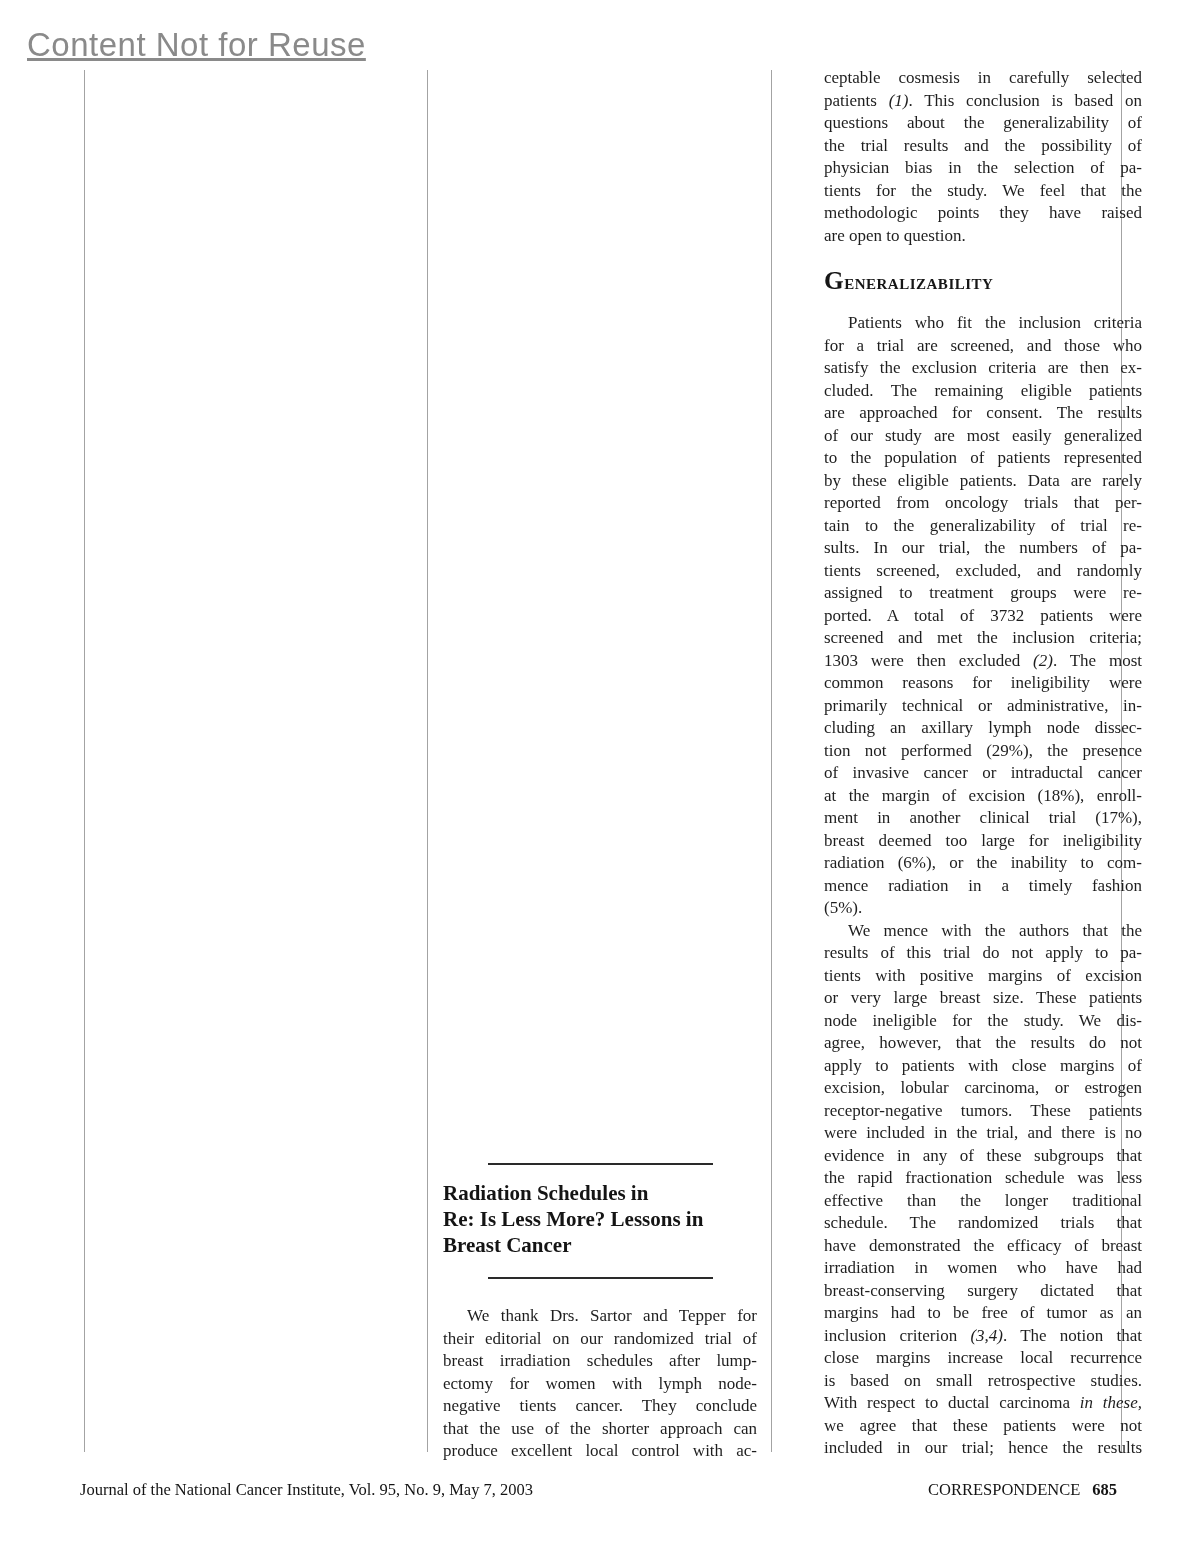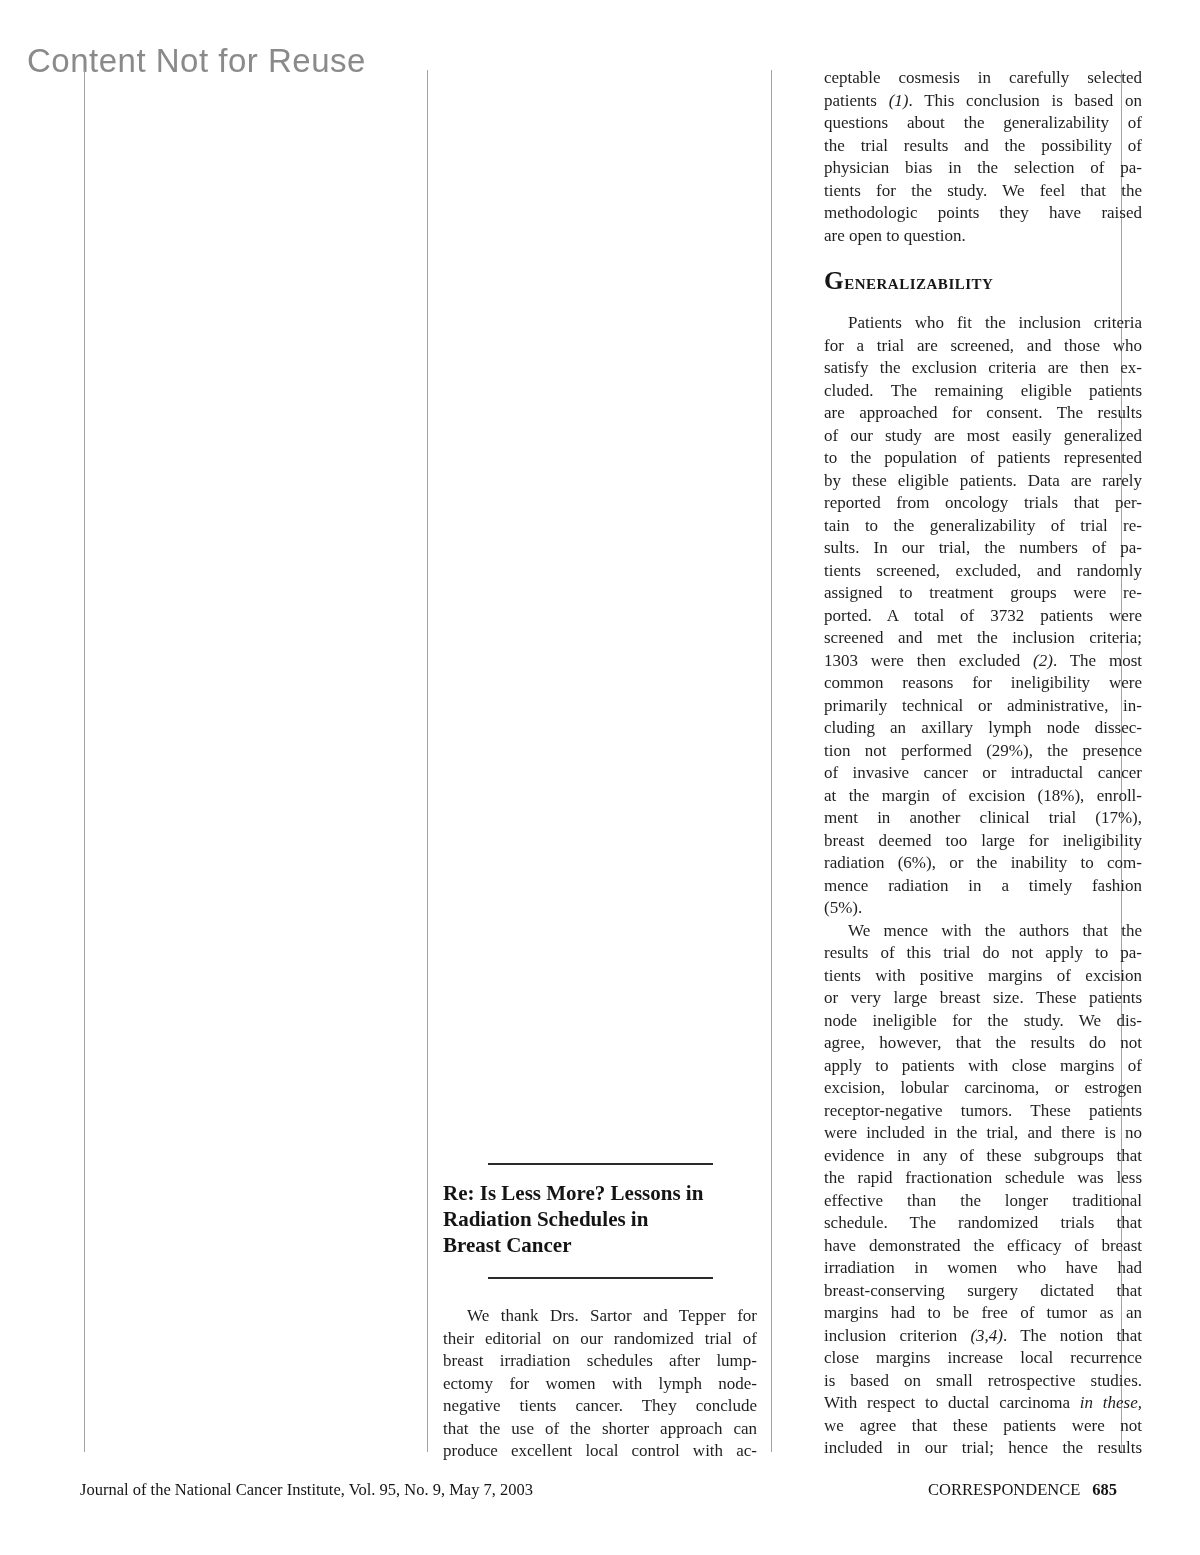--- a/index.html
+++ b/index.html
@@ -1,20 +1,20 @@
 <!DOCTYPE html>
 <html><head>
 <meta charset="utf-8">
 <style>
   html,body{margin:0;padding:0;background:#ffffff;}
   .page{position:relative;width:1200px;height:1555px;background:#ffffff;
         font-family:"Liberation Serif",serif;color:#1e1e1e;overflow:hidden;}
-  .watermark{position:absolute;left:27px;top:44px;
+  .watermark{position:absolute;left:27px;top:28px;
         font-family:"Liberation Sans",sans-serif;font-size:33px;line-height:34px;
-        color:#8a8a8a;letter-spacing:0.5px;}
+        color:#8a8a8a;letter-spacing:0.5px;text-decoration:underline;}
   .vrule{position:absolute;top:70px;height:1382px;width:1px;background:#a3a3a3;}
   .col-right{position:absolute;left:788px;top:67px;width:318px;margin-left:36px;}
   .col-mid{position:absolute;left:443px;top:1163px;width:314px;}
   .tl{font-size:17px;line-height:22.5px;text-align:justify;text-align-last:justify;}
   .tl.end{text-align-last:left;}
   .tl.ind{text-indent:24px;}
   .tl i{font-style:italic;}
   .sec-head{font-weight:bold;font-variant:small-caps;font-size:22px;line-height:26px;
         margin:20px 0 17px 0;letter-spacing:0.5px;color:#161616;}
   .sec-head::first-letter{font-size:115%;}
@@ -35,22 +35,22 @@
   <div class="watermark">Content Not for Reuse</div>
 
   <div class="vrule" style="left:84px"></div>
   <div class="vrule" style="left:427px"></div>
   <div class="vrule" style="left:771px"></div>
   <div class="vrule" style="left:1121px"></div>
 
   <div class="col-mid">
     <div class="mid-rule"></div>
     <div class="mid-title">
+        <div>Radiation Schedules in</div>
         <div>Re: Is Less More? Lessons in</div>
-        <div>Radiation Schedules in</div>
         <div>Breast Cancer</div>
       </div>
     <div class="mid-rule bottom"></div>
     <div class="mid-para">
         <div class="tl ind">We thank Drs. Sartor and Tepper for</div>
         <div class="tl">their editorial on our randomized trial of</div>
         <div class="tl">breast irradiation schedules after lump-</div>
         <div class="tl">ectomy for women with lymph node-</div>
         <div class="tl">negative tients cancer. They conclude</div>
         <div class="tl">that the use of the shorter approach can</div>

